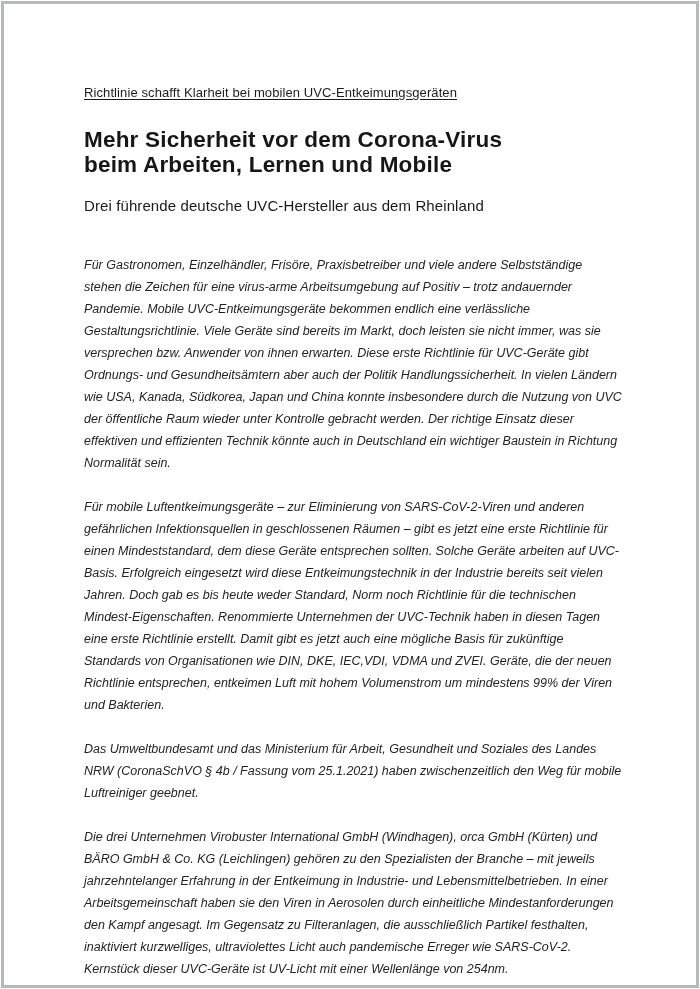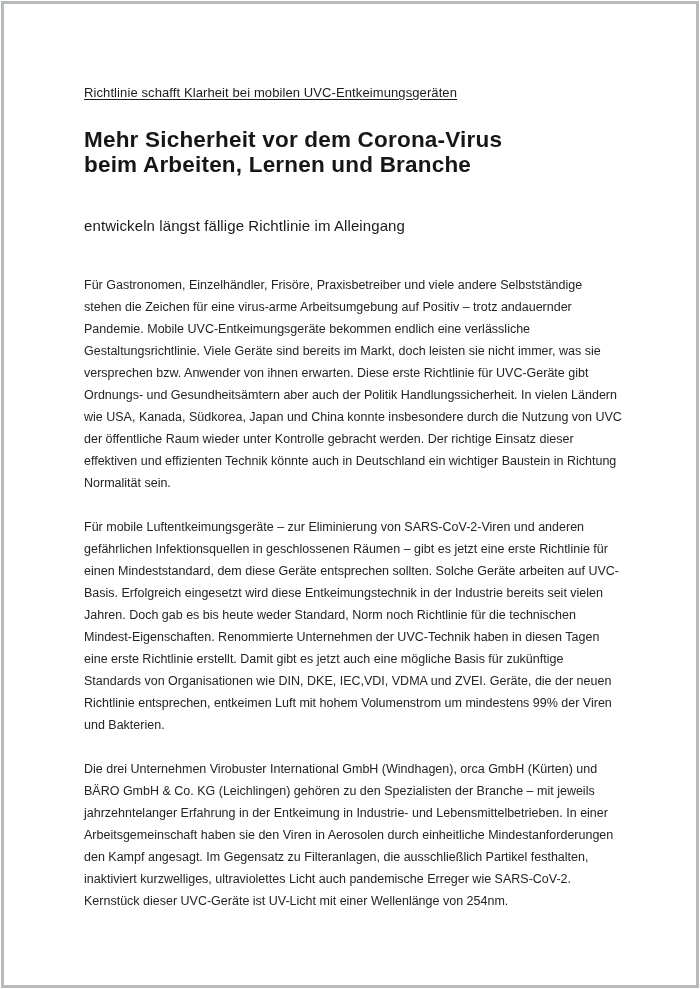--- a/index.html
+++ b/index.html
@@ -55,40 +55,41 @@
   }
   .body-copy {
     margin-top: 38px;
   }
   .para {
     font-size: 12.5px;
     line-height: 22px;
     margin: 0 0 22px 0;
     color: #242424;
     letter-spacing: 0;
+    font-style: italic;
   }
 </style>
 </head>
 <body>
 
 <div class="page-frame"></div>
 
 <div class="content">
 
   <p class="kicker">Richtlinie schafft Klarheit bei mobilen UVC-Entkeimungsgeräten</p>
 
   <h1 class="title">
     <span>Mehr Sicherheit vor dem Corona-Virus</span><br>
-    <span>beim Arbeiten, Lernen und Branche</span>
+    <span>beim Arbeiten, Lernen und Mobile</span>
   </h1>
 
   <h2 class="subtitle">
-    <br>
-    <span>entwickeln längst fällige Richtlinie im Alleingang</span>
+    <span>Drei führende deutsche UVC-Hersteller aus dem Rheinland</span><br>
   </h2>
 
   <div class="body-copy">
     <p class="para">Für Gastronomen, Einzelhändler, Frisöre, Praxisbetreiber und viele andere Selbstständige stehen die Zeichen für eine virus-arme Arbeitsumgebung auf Positiv – trotz andauernder Pandemie. Mobile UVC-Entkeimungsgeräte bekommen endlich eine verlässliche Gestaltungsrichtlinie. Viele Geräte sind bereits im Markt, doch leisten sie nicht immer, was sie versprechen bzw. Anwender von ihnen erwarten. Diese erste Richtlinie für UVC-Geräte gibt Ordnungs- und Gesundheitsämtern aber auch der Politik Handlungssicherheit. In vielen Ländern wie USA, Kanada, Südkorea, Japan und China konnte insbesondere durch die Nutzung von UVC der öffentliche Raum wieder unter Kontrolle gebracht werden. Der richtige Einsatz dieser effektiven und effizienten Technik könnte auch in Deutschland ein wichtiger Baustein in Richtung Normalität sein.</p>
     <p class="para">Für mobile Luftentkeimungsgeräte – zur Eliminierung von SARS-CoV-2-Viren und anderen gefährlichen Infektionsquellen in geschlossenen Räumen – gibt es jetzt eine erste Richtlinie für einen Mindeststandard, dem diese Geräte entsprechen sollten. Solche Geräte arbeiten auf UVC-Basis. Erfolgreich eingesetzt wird diese Entkeimungstechnik in der Industrie bereits seit vielen Jahren. Doch gab es bis heute weder Standard, Norm noch Richtlinie für die technischen Mindest-Eigenschaften. Renommierte Unternehmen der UVC-Technik haben in diesen Tagen eine erste Richtlinie erstellt. Damit gibt es jetzt auch eine mögliche Basis für zukünftige Standards von Organisationen wie DIN, DKE, IEC,VDI, VDMA und ZVEI. Geräte, die der neuen Richtlinie entsprechen, entkeimen Luft mit hohem Volumenstrom um mindestens 99% der Viren und Bakterien.</p>
+    <p class="para">Das Umweltbundesamt und das Ministerium für Arbeit, Gesundheit und Soziales des Landes NRW (CoronaSchVO § 4b / Fassung vom 25.1.2021) haben zwischenzeitlich den Weg für mobile Luftreiniger geebnet.</p>
     <p class="para">Die drei Unternehmen Virobuster International GmbH (Windhagen), orca GmbH (Kürten) und BÄRO GmbH &amp; Co. KG (Leichlingen) gehören zu den Spezialisten der Branche – mit jeweils jahrzehntelanger Erfahrung in der Entkeimung in Industrie- und Lebensmittelbetrieben. In einer Arbeitsgemeinschaft haben sie den Viren in Aerosolen durch einheitliche Mindestanforderungen den Kampf angesagt. Im Gegensatz zu Filteranlagen, die ausschließlich Partikel festhalten, inaktiviert kurzwelliges, ultraviolettes Licht auch pandemische Erreger wie SARS-CoV-2. Kernstück dieser UVC-Geräte ist UV-Licht mit einer Wellenlänge von 254nm.</p>
   </div>
 
 </div>
 
 </body></html>

